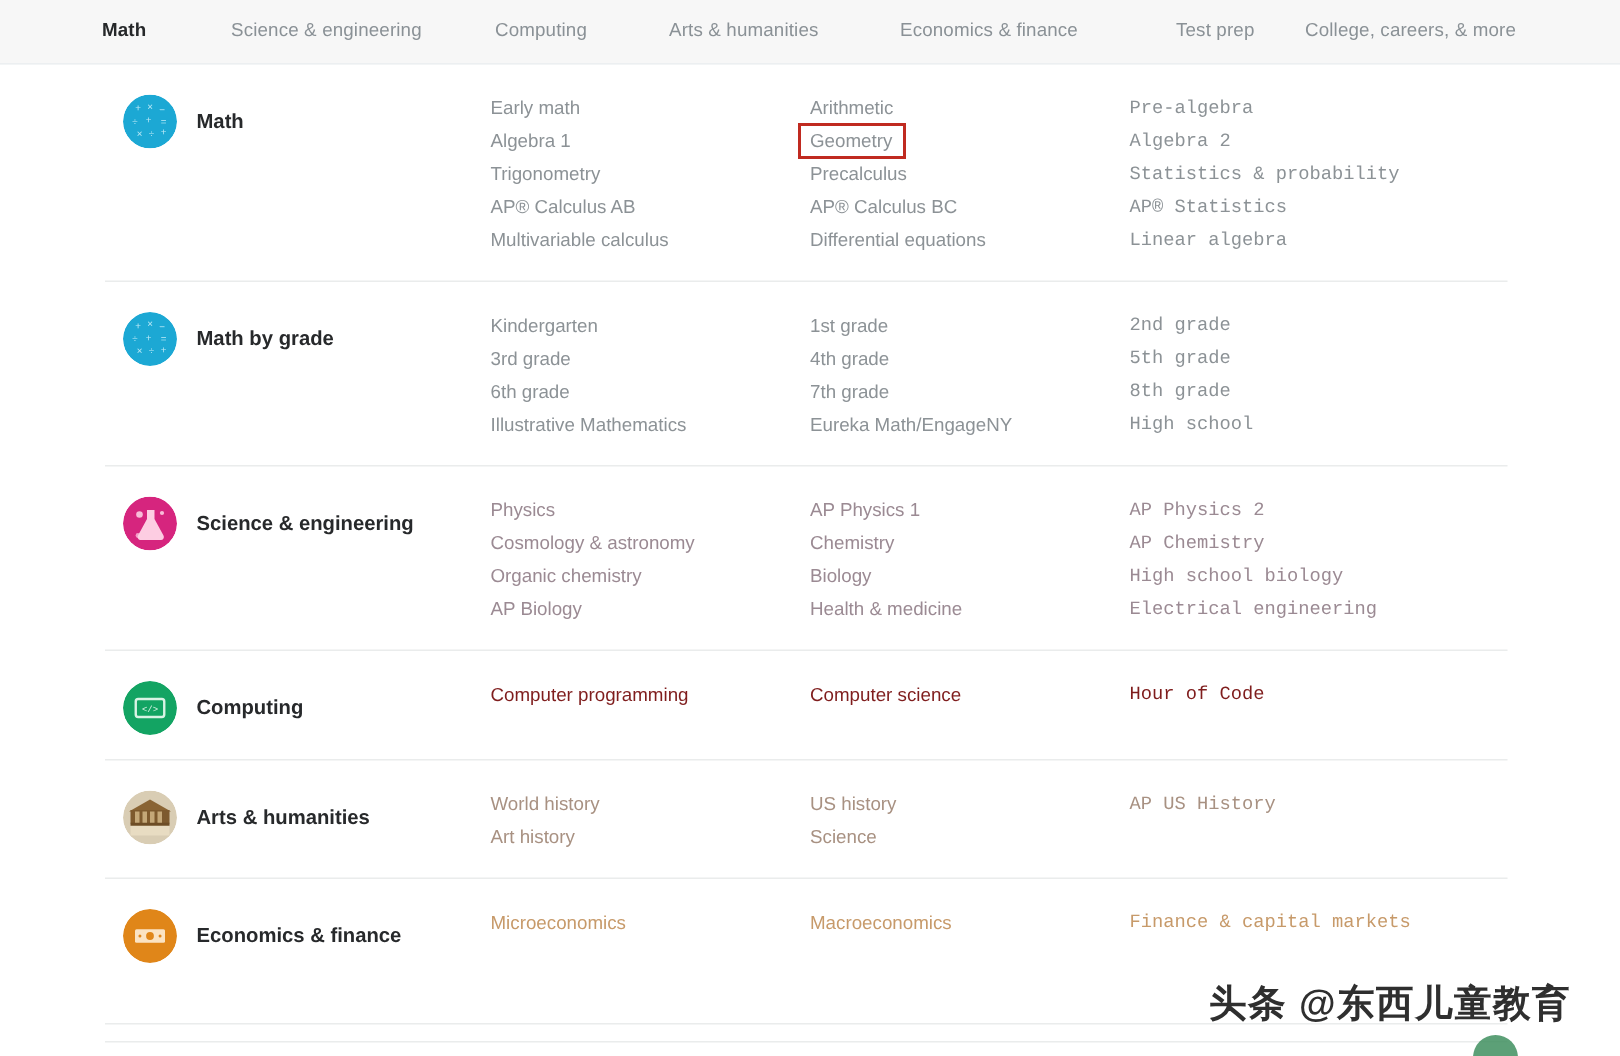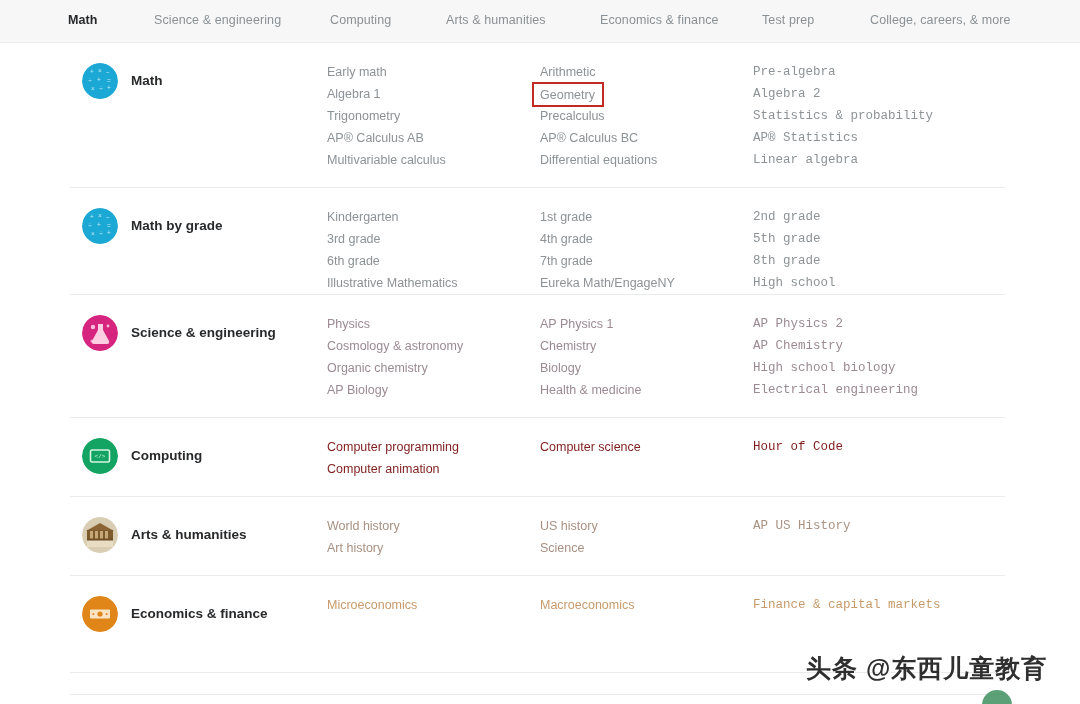--- a/index.html
+++ b/index.html
@@ -111,21 +111,21 @@
     padding: 1px 6px 1px 5px;
     margin-left: -7px;
     margin-top: -1px;
     line-height: 18px;
     background: transparent;
   }
   .hl .link { line-height: 18px; }
 
   
   .r-math    { padding-top: 16px; padding-bottom: 16px; }
-  .r-grade   { padding-top: 16px; }
+  .r-grade   { padding-top: 16px; padding-bottom: 16px; }
   .r-science { padding-top: 16px; padding-bottom: 16px; }
   .r-comp    { padding-top: 16px; padding-bottom: 16px; }
   .r-arts    { padding-top: 16px; padding-bottom: 16px; }
   .r-econ    { padding-top: 16px; padding-bottom: 40px; }
 
   
   .watermark {
     position: absolute;
     left: 806px; top: 652px;
     font-size: 25px;
@@ -154,21 +154,21 @@
 
 <div id="page">
 
   <div class="topnav">
     <div class="topnav-inner" id="topnav-inner">
         <div class="nav-item active" style="left: 68px;">Math</div>
         <div class="nav-item" style="left: 154px;">Science &amp; engineering</div>
         <div class="nav-item" style="left: 330px;">Computing</div>
         <div class="nav-item" style="left: 446px;">Arts &amp; humanities</div>
         <div class="nav-item" style="left: 600px;">Economics &amp; finance</div>
-        <div class="nav-item" style="left: 762px;">Test prep</div>
+        <div class="nav-item" style="left: 784px;">Test prep</div>
         <div class="nav-item" style="left: 870px;">College, careers, &amp; more</div>
       </div>
   </div>
 
   <div class="content" id="content">
       <div class="subject-row r-math t-math">
         <div class="row-inner">
           <div class="subject-head">
             <div class="subject-icon">
               <svg viewBox="0 0 36 36">
@@ -300,21 +300,20 @@
                 <circle cx="18" cy="18" r="18" fill="#13a463"></circle>
                 <rect x="8.5" y="12" width="19" height="12" rx="1.6" fill="none" stroke="#d8f3e4" stroke-width="1.6"></rect>
                 <text x="18" y="20.4" fill="#d8f3e4" font-size="6" font-family="'Liberation Mono',monospace" text-anchor="middle">&lt;/&gt;</text>
               </svg>
             </div>
             <div class="subject-title">Computing</div>
           </div>
           <div class="cols">
             <div class="col">
               <div class="linkwrap"><a class="link">Computer programming</a></div>
-              <div class="linkwrap"><a class="link">Computer animation</a></div>
             </div>
             <div class="col">
               <div class="linkwrap"><a class="link">Computer science</a></div>
             </div>
             <div class="col wide">
               <div class="linkwrap"><a class="link">Hour of Code</a></div>
             </div>
           </div>
         </div>
       </div>

